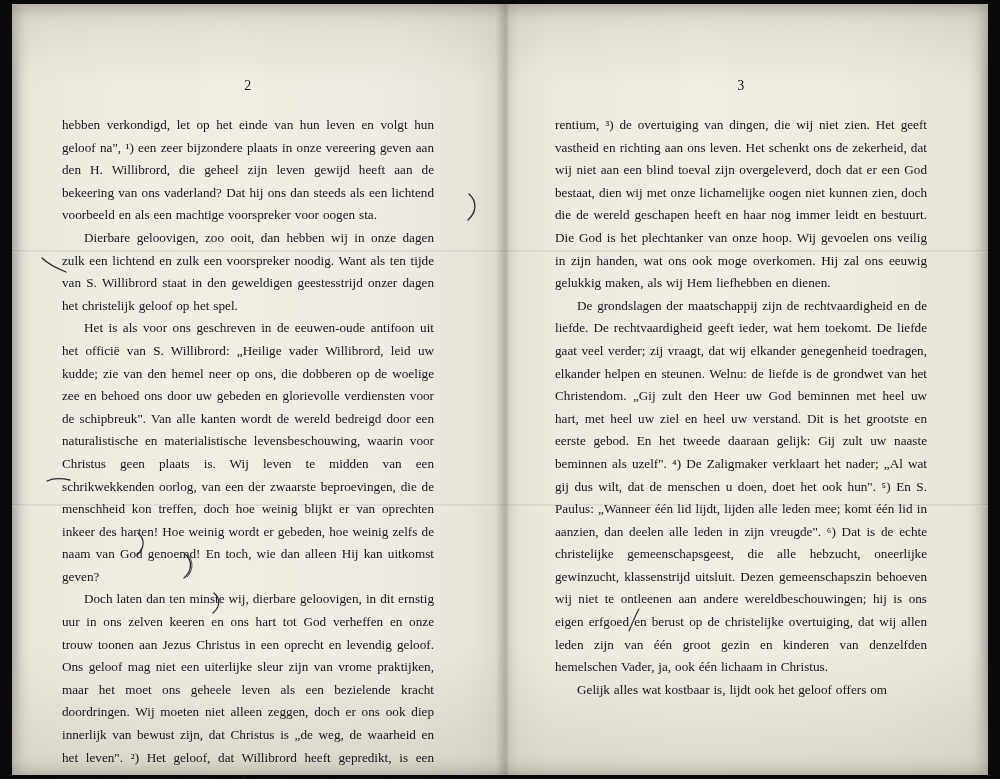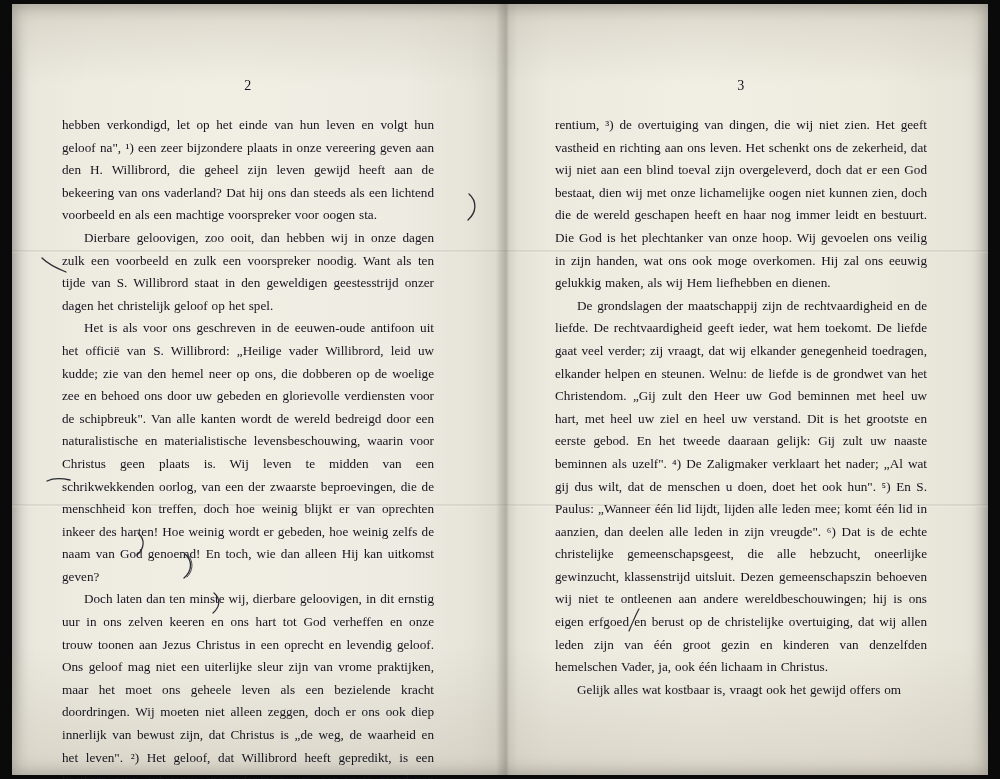--- a/index.html
+++ b/index.html
@@ -119,32 +119,32 @@
     <div class="crease c1"></div>
     <div class="crease c2"></div>
     <div class="gutter"></div>
 
     <div class="columns">
 
       <div class="col col-left">
         <div class="folio">2</div>
         <div class="body">
           <p class="noindent">hebben verkondigd, let op het einde van hun leven en volgt hun geloof na", ¹) een zeer bijzondere plaats in onze vereering geven aan den H. Willibrord, die geheel zijn leven gewijd heeft aan de bekeering van ons vaderland? Dat hij ons dan steeds als een lichtend voorbeeld en als een machtige voorspreker voor oogen sta.</p>
-          <p>Dierbare geloovigen, zoo ooit, dan hebben wij in onze dagen zulk een voorbeeld en zulk een voorspreker noodig. Want als ten tijde van S. Willibrord staat in den geweldigen geestesstrijd onzer dagen het christelijk geloof op het spel.</p>
+          <p>Dierbare geloovigen, zoo ooit, dan hebben wij in onze dagen zulk een lichtend en zulk een voorspreker noodig. Want als ten tijde van S. Willibrord staat in den geweldigen geestesstrijd onzer dagen het christelijk geloof op het spel.</p>
           <p>Het is als voor ons geschreven in de eeuwen-oude antifoon uit het officië van S. Willibrord: „Heilige vader Willibrord, leid uw kudde; zie van den hemel neer op ons, die dobberen op de woelige zee en behoed ons door uw gebeden en glorievolle verdiensten voor de schipbreuk". Van alle kanten wordt de wereld bedreigd door een naturalistische en materialistische levensbeschouwing, waarin voor Christus geen plaats is. Wij leven te midden van een schrikwekkenden oorlog, van een der zwaarste beproevingen, die de menschheid kon treffen, doch hoe weinig blijkt er van oprechten inkeer des harten! Hoe weinig wordt er gebeden, hoe weinig zelfs de naam van God genoemd! En toch, wie dan alleen Hij kan uitkomst geven?</p>
           <p>Doch laten dan ten minste wij, dierbare geloovigen, in dit ernstig uur in ons zelven keeren en ons hart tot God verheffen en onze trouw toonen aan Jezus Christus in een oprecht en levendig geloof. Ons geloof mag niet een uiterlijke sleur zijn van vrome praktijken, maar het moet ons geheele leven als een bezielende kracht doordringen. Wij moeten niet alleen zeggen, doch er ons ook diep innerlijk van bewust zijn, dat Christus is „de weg, de waarheid en het leven". ²) Het geloof, dat Willibrord heeft gepredikt, is een kostbare gave, substantia sperandarum rerum, een vaste grond van hetgeen wij hopen, argumentum non appa-</p>
         </div>
       </div>
 
       <div class="col col-right">
         <div class="folio">3</div>
         <div class="body">
           <p class="noindent">rentium, ³) de overtuiging van dingen, die wij niet zien. Het geeft vastheid en richting aan ons leven. Het schenkt ons de zekerheid, dat wij niet aan een blind toeval zijn overgeleverd, doch dat er een God bestaat, dien wij met onze lichamelijke oogen niet kunnen zien, doch die de wereld geschapen heeft en haar nog immer leidt en bestuurt. Die God is het plechtanker van onze hoop. Wij gevoelen ons veilig in zijn handen, wat ons ook moge overkomen. Hij zal ons eeuwig gelukkig maken, als wij Hem liefhebben en dienen.</p>
           <p>De grondslagen der maatschappij zijn de rechtvaardigheid en de liefde. De rechtvaardigheid geeft ieder, wat hem toekomt. De liefde gaat veel verder; zij vraagt, dat wij elkander genegenheid toedragen, elkander helpen en steunen. Welnu: de liefde is de grondwet van het Christendom. „Gij zult den Heer uw God beminnen met heel uw hart, met heel uw ziel en heel uw verstand. Dit is het grootste en eerste gebod. En het tweede daaraan gelijk: Gij zult uw naaste beminnen als uzelf". ⁴) De Zaligmaker verklaart het nader; „Al wat gij dus wilt, dat de menschen u doen, doet het ook hun". ⁵) En S. Paulus: „Wanneer één lid lijdt, lijden alle leden mee; komt één lid in aanzien, dan deelen alle leden in zijn vreugde". ⁶) Dat is de echte christelijke gemeenschapsgeest, die alle hebzucht, oneerlijke gewinzucht, klassenstrijd uitsluit. Dezen gemeenschapszin behoeven wij niet te ontleenen aan andere wereldbeschouwingen; hij is ons eigen erfgoed en berust op de christelijke overtuiging, dat wij allen leden zijn van één groot gezin en kinderen van denzelfden hemelschen Vader, ja, ook één lichaam in Christus.</p>
-          <p>Gelijk alles wat kostbaar is, vraagt ook het gewijd offers om</p>
+          <p>Gelijk alles wat kostbaar is, lijdt ook het geloof offers om</p>
         </div>
       </div>
 
     </div>
 
     <div class="mark" style="left:28px; top:250px;">
       <svg width="30" height="22" viewBox="0 0 30 22">
         <path d="M2 4 C8 10, 16 14, 26 18" stroke="#2a2a33" stroke-width="1.3" fill="none" stroke-linecap="round"></path>
       </svg>
     </div>

